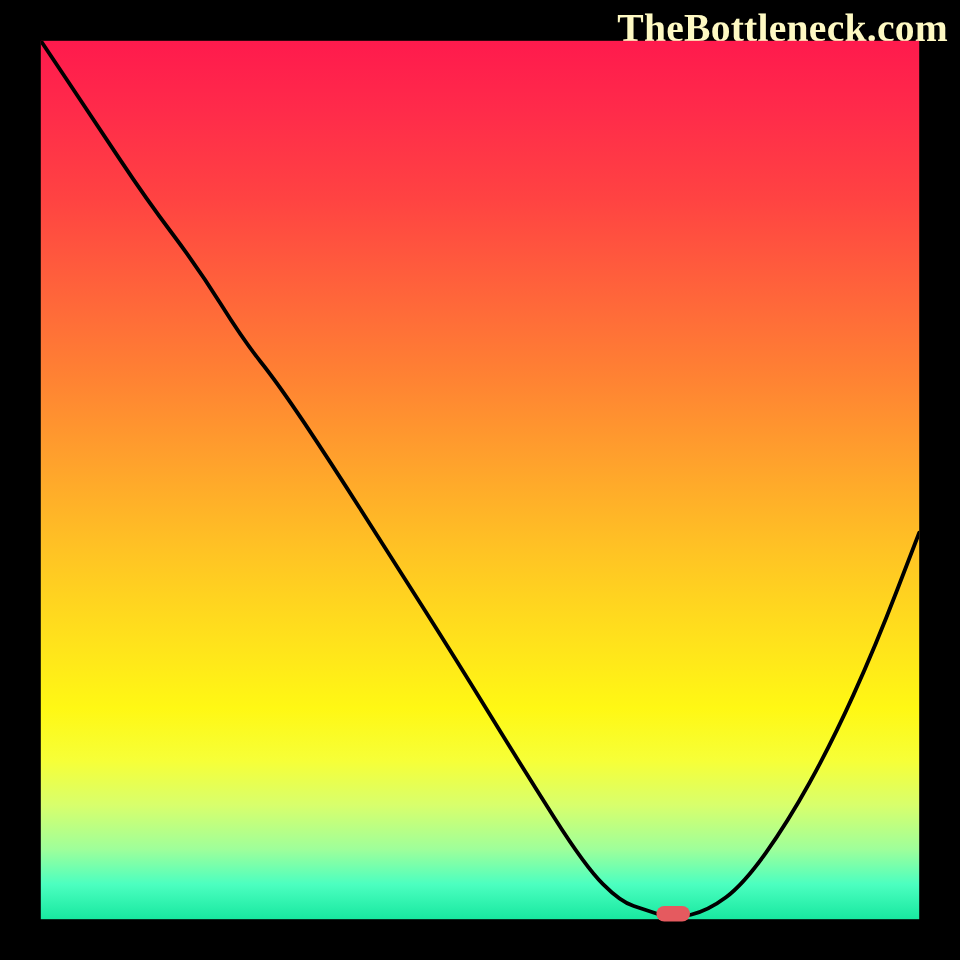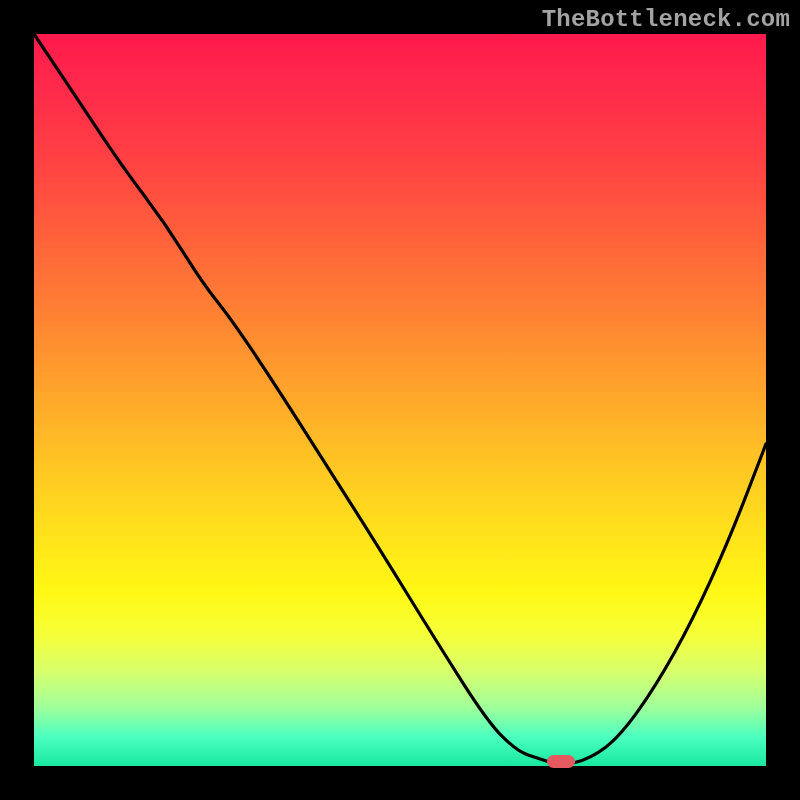--- a/index.html
+++ b/index.html
@@ -35,24 +35,24 @@
       #d8ff6c 87%,
       #9fff9a 92%,
       #4cffc0 96%,
       #18e8a0 100%
     );
   }
   .watermark {
     position: absolute;
     top: 6px;
     right: 10px;
-    font-family: Liberation Mono, monospace;
-    font-size: 24px;
+    font-family: Liberation Serif, serif;
+    font-size: 33px;
     font-weight: 600;
-    color: #a3a3a3;
+    color: #fef9c3;
     letter-spacing: 0.2px;
   }
   .curve-svg {
     position: absolute;
     left: 0;
     top: 0;
     width: 732px;
     height: 732px;
   }
   .marker {

